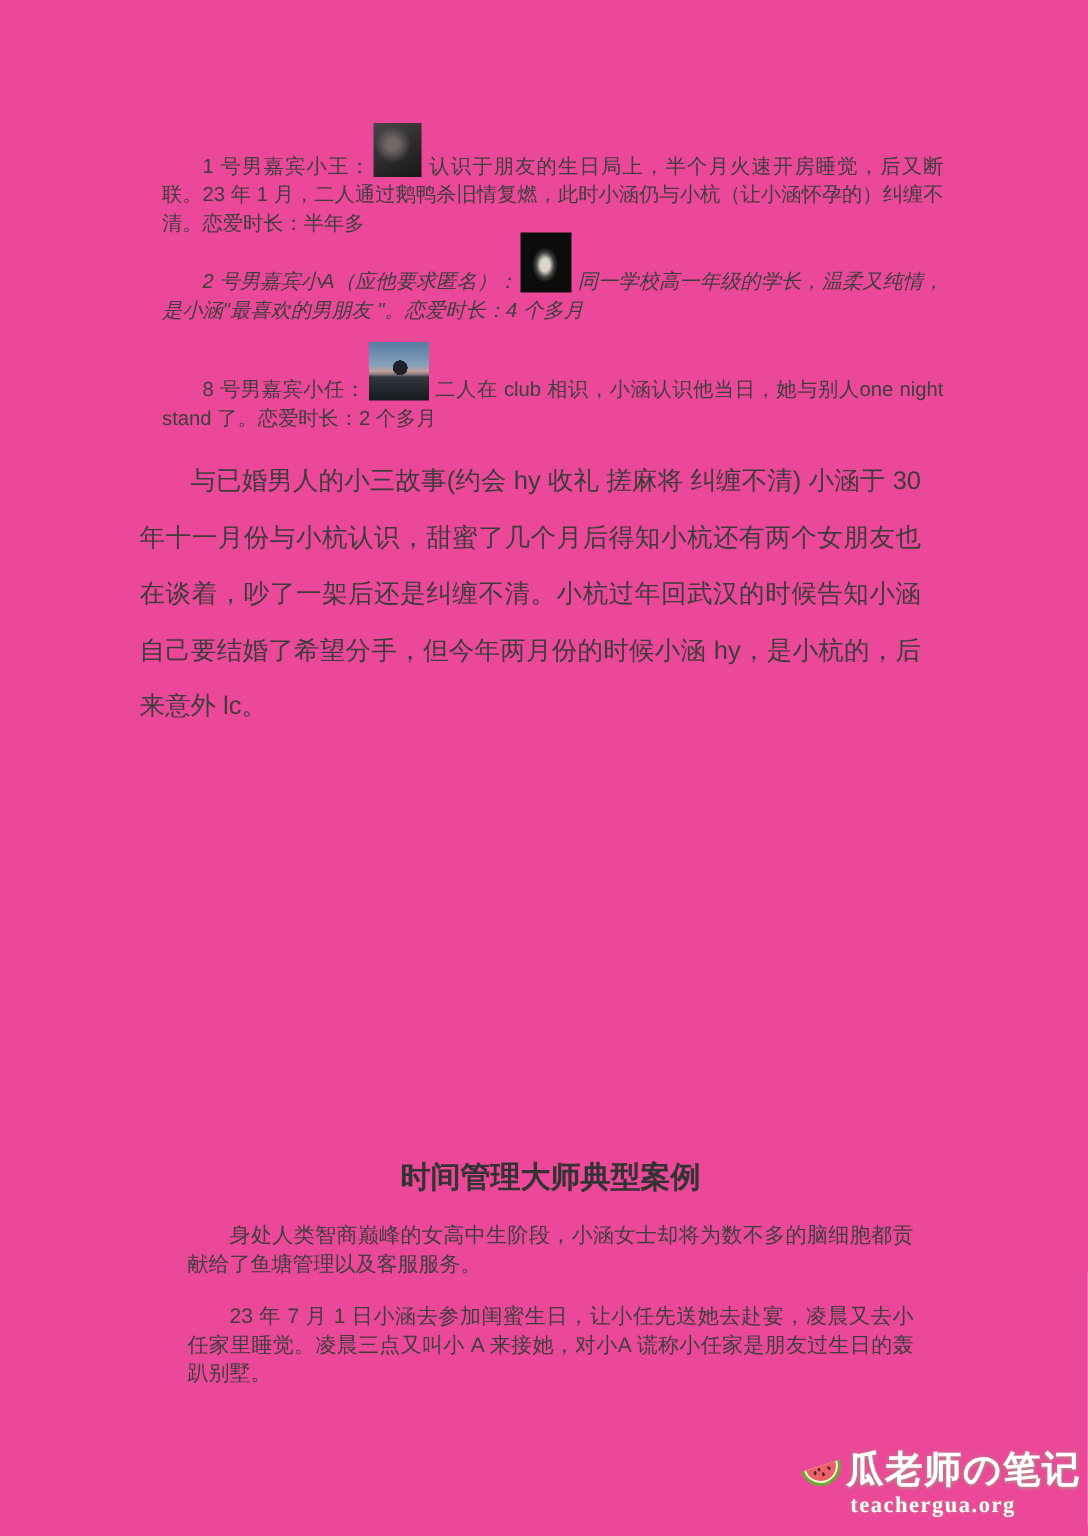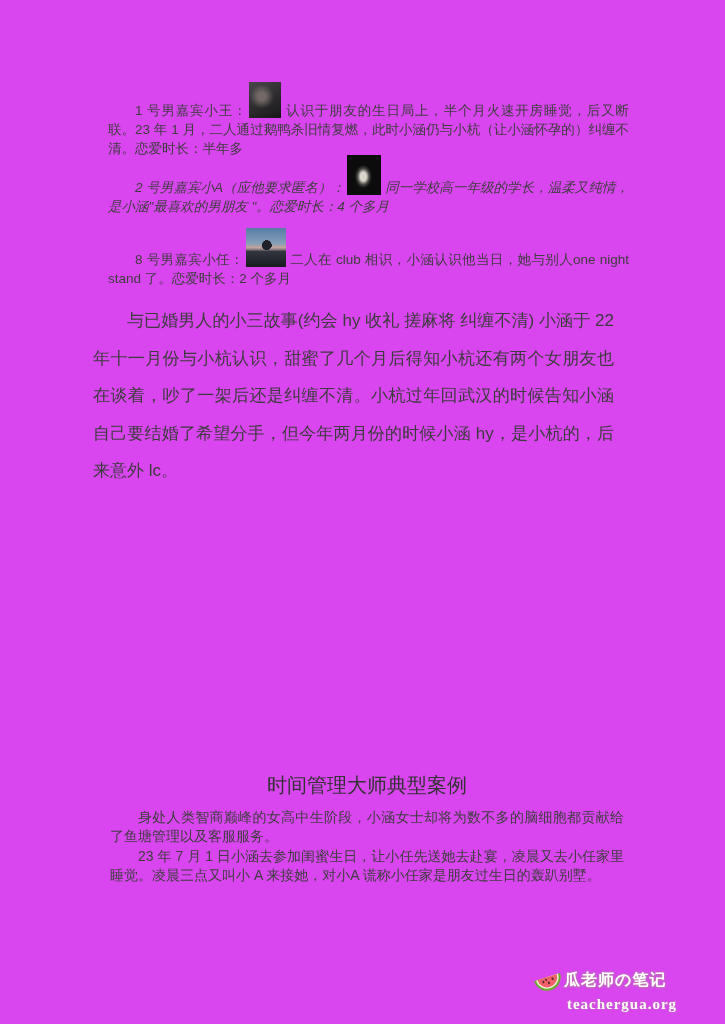--- a/index.html
+++ b/index.html
@@ -1,21 +1,21 @@
 <!DOCTYPE html>
 <html><head>
 <meta charset="utf-8">
 <style>
   html,body{margin:0;padding:0;}
   body{background:#e8e8e8;}
   .page{
     position:relative;
     width:725px;height:1024px;
     margin:0 auto;
-    background:#d946ef;
+    background:#ec4899;
     overflow:hidden;
     font-family:"Liberation Sans","DejaVu Sans",sans-serif;
     color:#3e3e3e;
   }
   
   .guest{
     position:absolute;left:108px;width:521px;
     margin:0;
     font-size:13.5px;line-height:19px;
     text-align:justify;text-indent:2em;
@@ -53,35 +53,35 @@
     margin:0;
     font-size:17px;line-height:37.5px;
     text-align:justify;text-indent:2em;
     color:#3c3c3c;
   }
   
   .case-section{position:absolute;left:110px;top:771px;width:514px;}
   .case-title{
     margin:0 0 9px 0;
     font-size:20px;line-height:28px;
-    font-weight:normal;text-align:center;
+    font-weight:bold;text-align:center;
     color:#333;
   }
   .case-p{
-    margin:0;
+    margin:15px;
     font-size:14px;line-height:19.3px;
     text-align:justify;text-indent:2em;
     color:#3e3e3e;
   }
   
   .watermark{position:absolute;left:532px;top:964px;width:180px;height:58px;}
   .wm-row{display:flex;align-items:center;}
   .wm-icon{width:32px;height:32px;flex:0 0 32px;}
   .wm-title{
-    font-size:16px;line-height:32px;
+    font-size:25px;line-height:32px;
     font-weight:bold;
     letter-spacing:1px;
     color:#ffffff;
     text-shadow:0 0 3px rgba(170,158,134,.75), 0 1px 2px rgba(170,158,134,.5);
     white-space:nowrap;
   }
   .wm-url{
     margin-top:0;
     text-align:center;
     font-size:15px;line-height:16px;
@@ -97,21 +97,21 @@
 <body>
 
 <div class="page">
 
   <p class="guest g1"><span>1 号男嘉宾小王：</span><span class="avatar a1"></span><span>认识于朋友的生日局上，半个月火速开房睡觉，后又断联。23 年 1 月，二人通过鹅鸭杀旧情复燃，此时小涵仍与小杭（让小涵怀孕的）纠缠不清。恋爱时长：半年多</span></p>
 
   <p class="guest g2"><span>2 号男嘉宾小A（应他要求匿名）：</span><span class="avatar a2"></span><span>同一学校高一年级的学长，温柔又纯情，是小涵"最喜欢的男朋友 "。恋爱时长：4 个多月</span></p>
 
   <p class="guest g3"><span>8 号男嘉宾小任：</span><span class="avatar a3"></span><span>二人在 club 相识，小涵认识他当日，她与别人one night stand 了。恋爱时长：2 个多月</span></p>
 
-  <p class="affair">与已婚男人的小三故事(约会 hy 收礼 搓麻将 纠缠不清) 小涵于 22 年十一月份与小杭认识，甜蜜了几个月后得知小杭还有两个女朋友也在谈着，吵了一架后还是纠缠不清。小杭过年回武汉的时候告知小涵自己要结婚了希望分手，但今年两月份的时候小涵 hy，是小杭的，后来意外 lc。</p>
+  <p class="affair">与已婚男人的小三故事(约会 hy 收礼 搓麻将 纠缠不清) 小涵于 30 年十一月份与小杭认识，甜蜜了几个月后得知小杭还有两个女朋友也在谈着，吵了一架后还是纠缠不清。小杭过年回武汉的时候告知小涵自己要结婚了希望分手，但今年两月份的时候小涵 hy，是小杭的，后来意外 lc。</p>
 
   <div class="case-section">
     <h2 class="case-title">时间管理大师典型案例</h2>
     <p class="case-p">身处人类智商巅峰的女高中生阶段，小涵女士却将为数不多的脑细胞都贡献给了鱼塘管理以及客服服务。</p>
     <p class="case-p">23 年 7 月 1 日小涵去参加闺蜜生日，让小任先送她去赴宴，凌晨又去小任家里睡觉。凌晨三点又叫小 A 来接她，对小A 谎称小任家是朋友过生日的轰趴别墅。</p>
   </div>
 
   <div class="watermark">
     <div class="wm-row">
       <span class="wm-icon">

